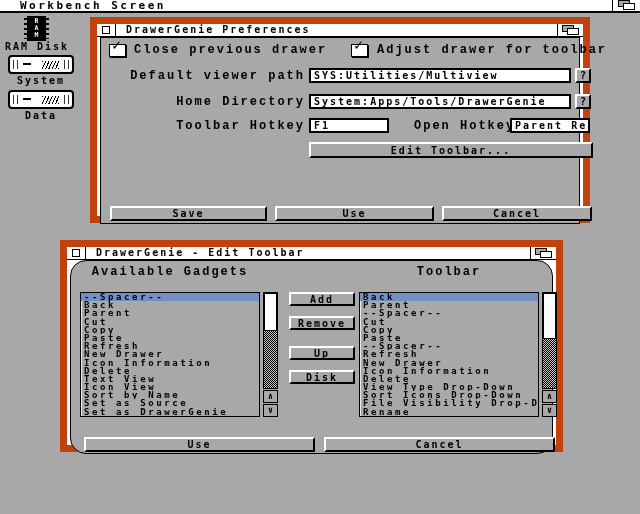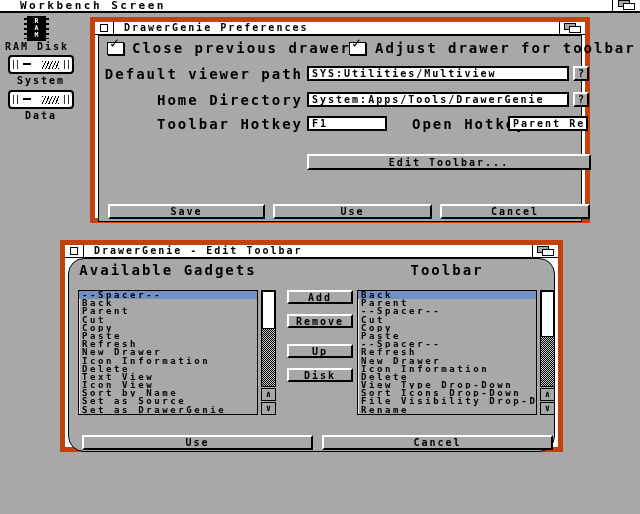--- a/index.html
+++ b/index.html
@@ -47,32 +47,32 @@
   .floppy { position:absolute; background:#fff; border:2px solid #000; border-radius:4px; }
   .f-bkt { position:absolute; top:3px; bottom:3px; width:5px; border-left:1px solid #333; border-right:1px solid #333; }
   .f-bkt.l { left:3px; } .f-bkt.r { right:3px; }
   .f-dash { position:absolute; left:13px; top:6px; width:8px; height:2px; background:#000; }
   .f-hatch {
     position:absolute; left:32px; top:4px; width:17px; height:8px;
     background:repeating-linear-gradient(115deg,#000 0 1px,transparent 1px 3px);
   }
 
   
-  .window { position:absolute; background:#fff; border:5px solid #c2410c; }
+  .window { position:absolute; background:#fff; border:7px solid #c2410c; }
   .titlebar { height:13px; background:#fff; border-bottom:1px solid #000; display:flex; align-items:stretch; }
   .close-gadget { width:19px; border-right:1px solid #000; display:flex; align-items:center; justify-content:center; }
   .close-box { width:8px; height:8px; border:1px solid #000; background:#fff; display:block; }
   .title-text { flex:1; font-size:10px; letter-spacing:2px; line-height:12px; padding-left:10px; white-space:nowrap; overflow:hidden; }
   .depth-gadget { width:26px; border-left:1px solid #000; background:#fff; display:flex; align-items:center; justify-content:center; }
   .content { position:relative; margin:0 3px 3px 3px; border:1px solid #000; background:#a8a8a8; }
   #prefs-window .content { height:187px; }
   #edit-window  .content { height:194px;border-radius:16px; }
 
   
-  .lbl { position:absolute; font-size:14px; letter-spacing:2px; line-height:14px; white-space:nowrap; }
+  .lbl { position:absolute; font-size:12px; letter-spacing:2px; line-height:14px; white-space:nowrap;font-family:Liberation Mono, monospace; }
   .lbl.r { text-align:right; }
   .checkbox { position:absolute; width:17px; height:13px; background:#fff; border:1px solid #000; box-shadow:1px 1px 0 #000; }
   .checkbox .check { position:absolute; left:2px; top:-7px; font-size:15px; line-height:15px; color:#000; }
   .field {
     position:absolute; height:15px; background:#fff; border:2px solid #000;
     font-size:10px; letter-spacing:2px; line-height:11px; padding:0 3px;
     white-space:nowrap; overflow:hidden;
   }
   .btn {
     position:absolute; background:#a8a8a8;
@@ -184,21 +184,21 @@
 
     <div class="lbl r" style="left:0; top:57px; width:204px;">Home Directory</div>
     <div class="field" style="left:208px; top:56px; width:262px;">System:Apps/Tools/DrawerGenie</div>
     <div class="btn help-btn" style="left:474px; top:56px; height:15px;">?</div>
 
     <div class="lbl r" style="left:0; top:81px; width:204px;text-align:right;">Toolbar Hotkey</div>
     <div class="field" style="left:208px; top:80px; width:80px;">F1</div>
     <div class="lbl" style="left:313px; top:81px;">Open Hotkey</div>
     <div class="field" style="left:409px; top:80px; width:80px;">Parent Re</div>
 
-    <div class="btn" style="left:208px; top:118px; width:284px; height:16px;text-align:right;">Edit Toolbar...</div>
+    <div class="btn" style="left:208px; top:104px; width:284px; height:16px;text-align:right;">Edit Toolbar...</div>
 
     <div class="btn" style="left:9px; top:168px; width:157px; height:15px;">Save</div>
     <div class="btn" style="left:174px; top:168px; width:159px; height:15px;">Use</div>
     <div class="btn" style="left:341px; top:168px; width:150px; height:15px;">Cancel</div>
   </div>
 </div>
 
 <div class="window" id="edit-window" style="left:60px; top:240px; width:503px; height:212px;">
   <div class="titlebar">
     <div class="close-gadget">

